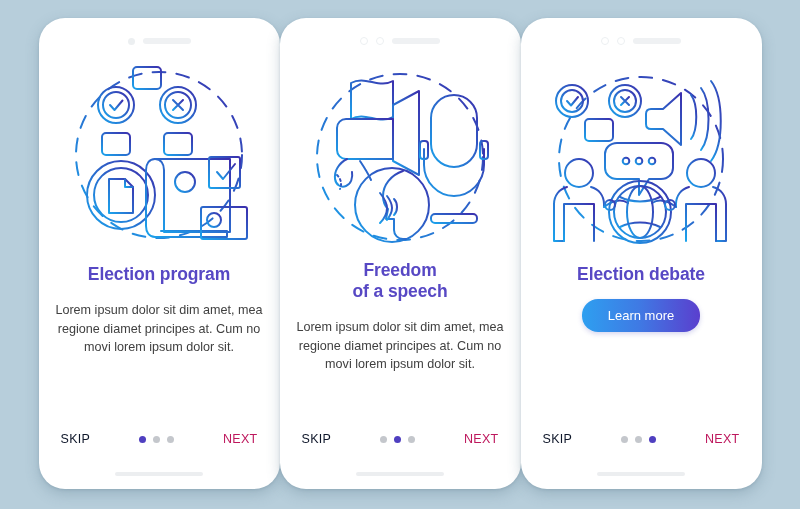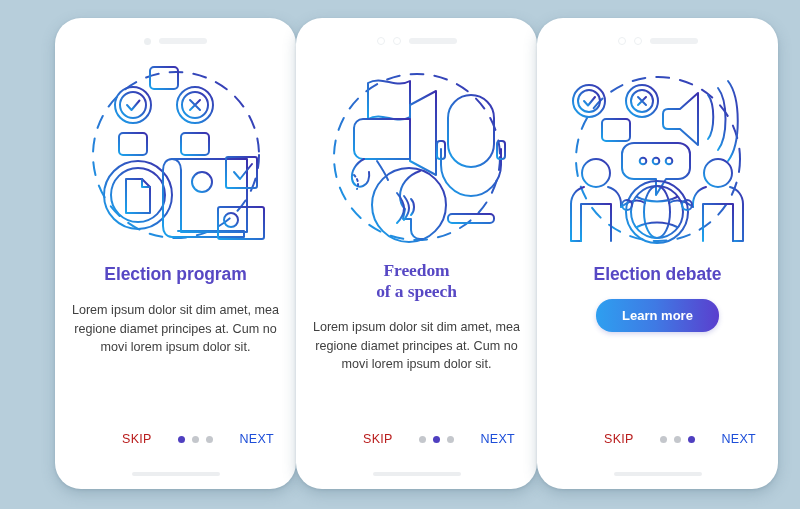--- a/index.html
+++ b/index.html
@@ -12,21 +12,21 @@
     background: #b7cedb;
     font-family: "Liberation Sans", sans-serif;
     overflow: hidden;
   }
   .stage {
     position: relative;
     width: 800px;
     height: 509px;
     display: flex;
     align-items: flex-start;
-    justify-content: flex-end;
+    justify-content: center;
     padding: 18px 22px;
     box-sizing: border-box;
   }
   .phone {
     position: relative;
     width: 241px;
     height: 471px;
     background: #ffffff;
     border-radius: 26px;
     box-shadow: 0 5px 14px rgba(80,110,130,0.28), 0 1px 3px rgba(80,110,130,0.20);
@@ -92,21 +92,21 @@
     text-align: center;
     padding: 0 16px;
     margin: 16px 0 0 0;
   }
   .cta {
     margin-top: 14px;
     border: none;
     color: #ffffff;
     font-family: "Liberation Sans", sans-serif;
     font-size: 13px;
-    font-weight: bold;
+    font-weight: normal;
     padding: 9px 26px;
     border-radius: 16px;
     background: linear-gradient(90deg, #2e9ff0 0%, #3f7ae4 48%, #5a3fce 100%);
     cursor: pointer;
     box-shadow: 0 2px 5px rgba(70,70,180,0.22);
   }
   .spacer { flex: 1 1 auto; }
 
   .nav {
     width: 100%;
@@ -116,22 +116,22 @@
     padding: 0 22px 0 22px;
     box-sizing: border-box;
     margin-bottom: 26px;
   }
   .nav-link {
     font-size: 12.5px;
     letter-spacing: 0.3px;
     cursor: pointer;
     user-select: none;
   }
-  .skip { color: #b91c1c; margin-left: 45px; }
-  .next { color: #1d4ed8; }
+  .skip { color: #0f172a; }
+  .next { color: #be185d; }
   .dots {
     display: flex;
     align-items: center;
     gap: 7px;
   }
   .dot {
     width: 7px;
     height: 7px;
     border-radius: 50%;
     background: #c4c7cc;
@@ -295,21 +295,21 @@
 
           <circle cx="92" cy="148" r="37"></circle>
           <path d="M103 114 c-12 4 -20 14 -20 25 c0 6 2 10 5 13 l-2 10 h8 v11 c0 5 4 9 9 9 h3"></path>
           <path d="M94 142 c2 2 3 5 3 8 c0 3 -1 6 -3 8"></path>
           <path d="M87 139 c3 4 5 8 5 12 c0 4 -2 8 -5 12"></path>
           <path d="M80 136 c4 5 7 10 7 15 c0 6 -3 11 -7 15"></path>
         </g>
       </svg>
     </div>
 
-    <h2 class="title two-line" style="white-space: pre-line; font-family: Liberation Serif, serif;">Freedom
+    <h2 class="title two-line" style="white-space: pre-line;">Freedom
 of a speech</h2>
     <p class="body-text">Lorem ipsum dolor sit dim amet, mea regione diamet principes at. Cum no movi lorem ipsum dolor sit.</p>
 
     <div class="spacer"></div>
 
     <div class="nav">
       <span class="nav-link skip">SKIP</span>
       <span class="dots">
         <span class="dot"></span>
         <span class="dot active"></span>

